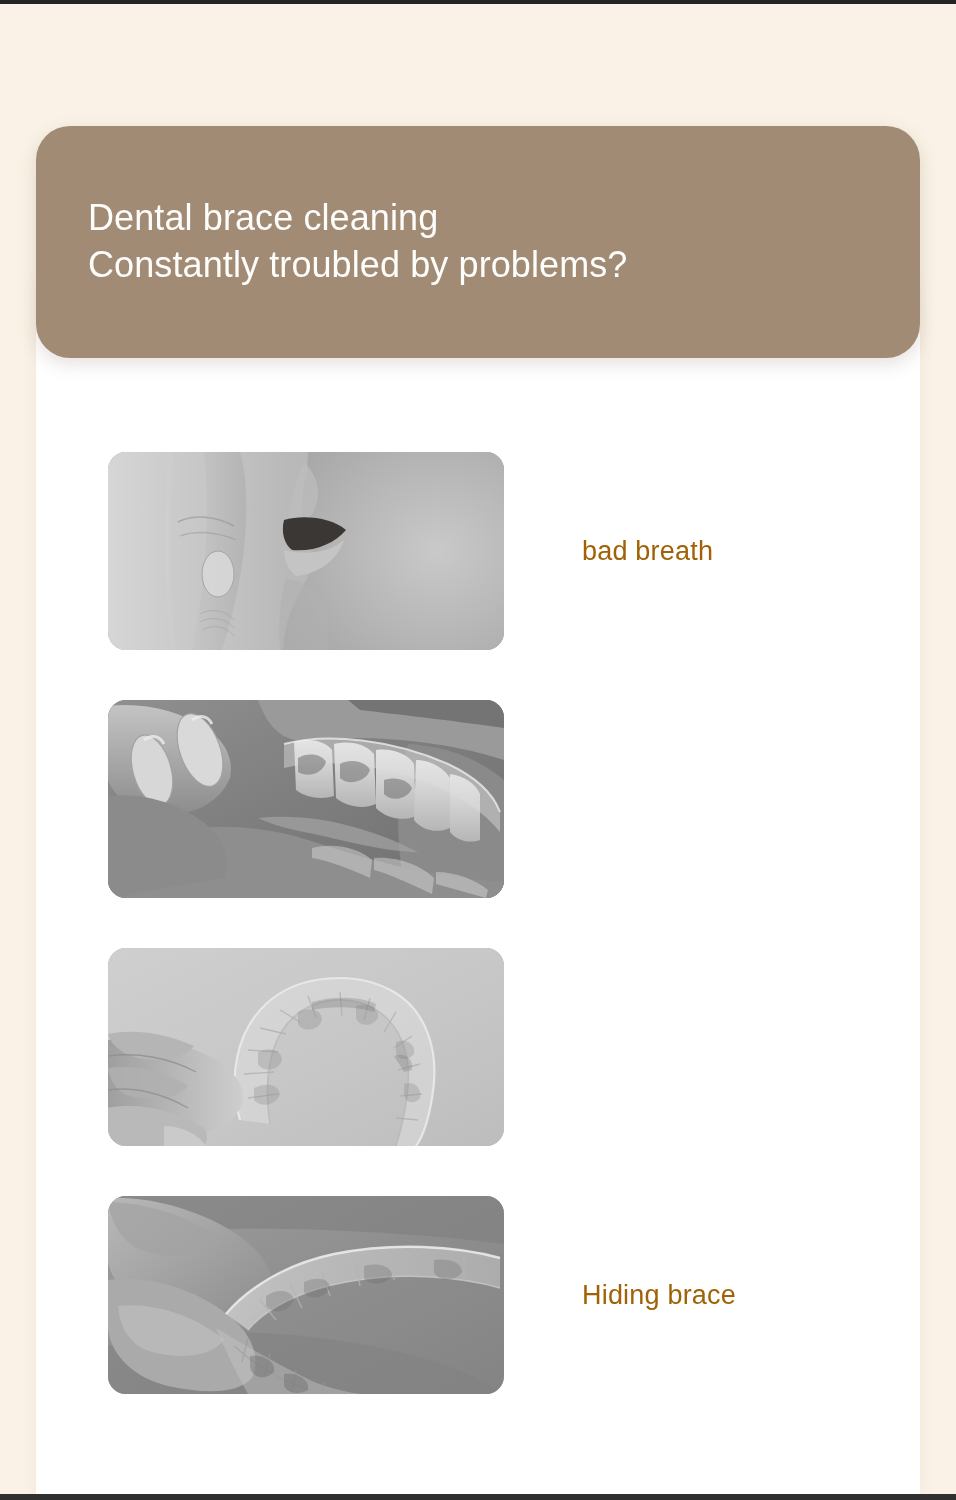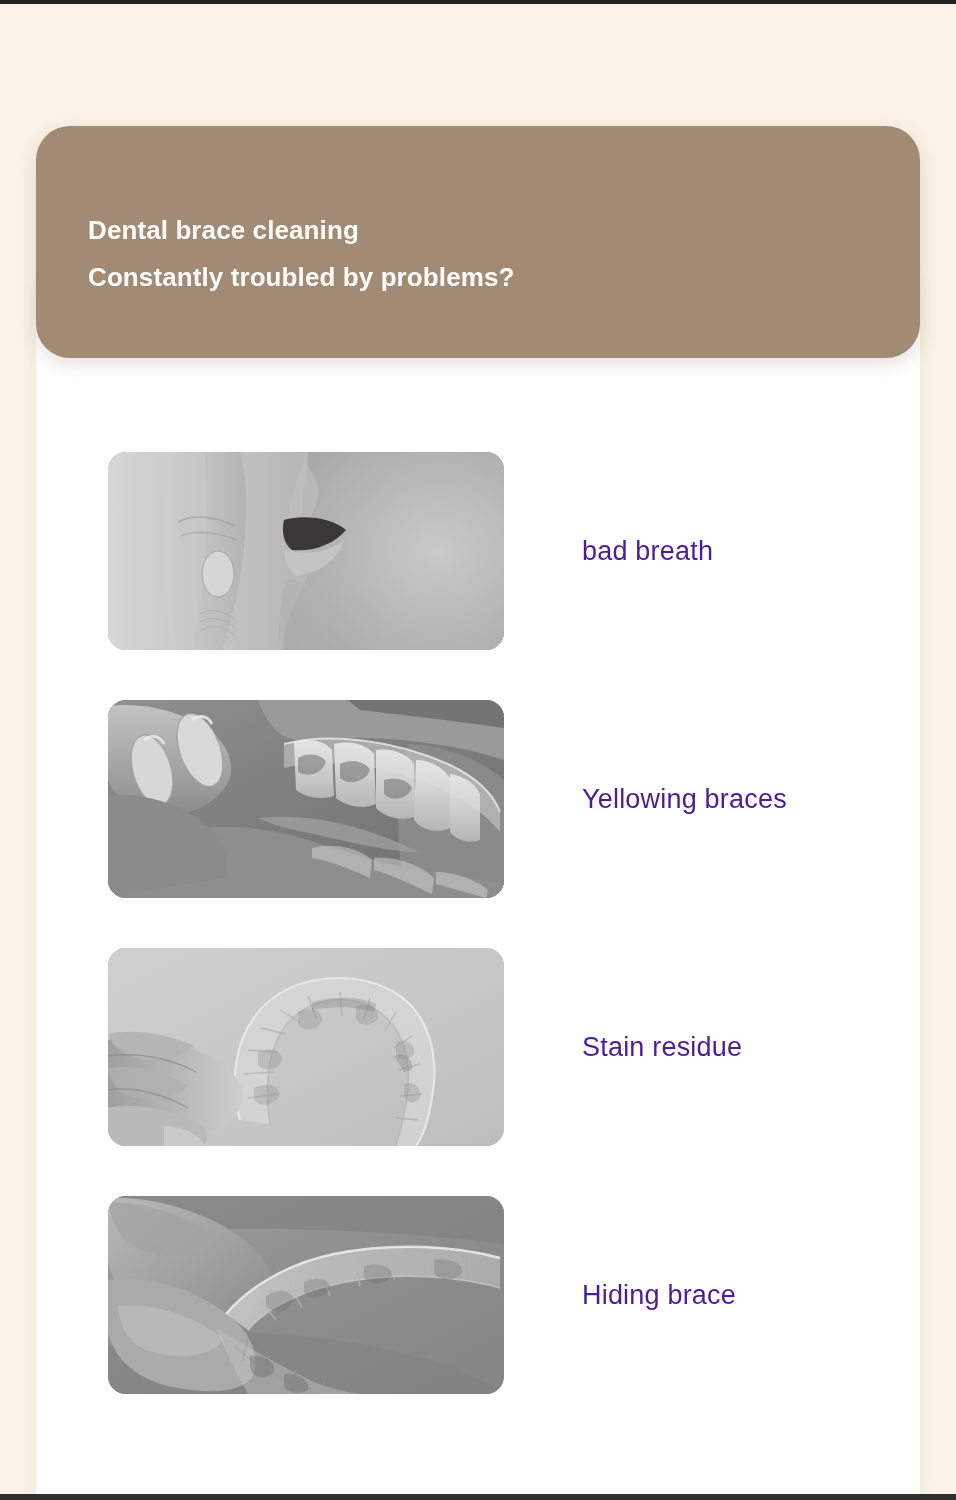--- a/index.html
+++ b/index.html
@@ -60,26 +60,25 @@
     border-radius: 34px;
     z-index: 20;
     box-shadow: 0 6px 18px rgba(110, 90, 70, .18);
   }
   .header-title {
     position: absolute;
     left: 52px;
     top: 68px;
     right: 36px;
     color: #fdfdfb;
-    font-size: 26px;
+    font-size: 36px;
     line-height: 47px;
-    font-weight: 700;
+    font-weight: 400;
     letter-spacing: .1px;
     white-space: pre-line;
-    margin-top: 13px;
   }
 
   
   .list {
     position: absolute;
     left: 36px;
     top: 440px;
     width: 884px;
     z-index: 30;
   }
@@ -99,21 +98,21 @@
   }
   .thumb svg { display: block; width: 100%; height: 100%; }
   .item-label {
     position: absolute;
     left: 546px;
     top: 0;
     height: 222px;
     display: flex;
     align-items: center;
     font-size: 27px;
-    color: #4c1d95;
+    color: #a16207;
     font-weight: 400;
     letter-spacing: .2px;
   }
 </style>
 </head>
 <body>
 
 <div class="page">
 
   <div class="edge-top"></div>
@@ -231,21 +230,20 @@
           <ellipse cx="44" cy="70" rx="19" ry="36" transform="rotate(-16 44 70)" fill="#d7d7d7"></ellipse>
           <ellipse cx="44" cy="70" rx="19" ry="36" transform="rotate(-16 44 70)" fill="none" stroke="#a2a2a2" stroke-width="1.2"></ellipse>
           <ellipse cx="92" cy="50" rx="20" ry="38" transform="rotate(-20 92 50)" fill="#d9d9d9"></ellipse>
           <ellipse cx="92" cy="50" rx="20" ry="38" transform="rotate(-20 92 50)" fill="none" stroke="#a2a2a2" stroke-width="1.2"></ellipse>
           <path d="M36 40 C44 34 52 36 56 44" stroke="#ededed" stroke-width="3" fill="none" opacity=".8"></path>
           <path d="M84 20 C92 14 100 16 104 24" stroke="#ededed" stroke-width="3" fill="none" opacity=".8"></path>
 
           <path d="M0 96 C36 92 74 104 100 126 C116 140 122 160 116 178 L0 198 Z" fill="#8b8b8b"></path>
         </svg>
       </div>
-      <div class="item-label">Yellowing braces</div>
     </div>
 
     <div class="list-item">
       <div class="thumb">
         <svg viewBox="0 0 396 198" preserveAspectRatio="xMidYMid slice" aria-hidden="true">
           <defs>
             <linearGradient id="g3bg" x1="0" y1="0" x2="1" y2="1">
               <stop offset="0" stop-color="#cfcfcf"></stop>
               <stop offset="0.6" stop-color="#c6c6c6"></stop>
               <stop offset="1" stop-color="#bdbdbd"></stop>
@@ -298,21 +296,20 @@
 
           <g stroke="#8f8f8f" stroke-width="1.4" fill="none" opacity=".8">
             <path d="M0 108 C30 104 62 110 88 124"></path>
             <path d="M0 142 C26 138 56 146 80 160"></path>
           </g>
 
           <path d="M0 160 C30 154 68 162 96 180 C100 186 100 192 96 198 L0 198 Z" fill="#b9b9b9"></path>
           <path d="M56 178 C74 178 90 186 98 198 L56 198 Z" fill="#d2d2d2" opacity=".7"></path>
         </svg>
       </div>
-      <div class="item-label">Stain residue</div>
     </div>
 
     <div class="list-item">
       <div class="thumb">
         <svg viewBox="0 0 396 198" preserveAspectRatio="xMidYMid slice" aria-hidden="true">
           <defs>
             <linearGradient id="g4bg" x1="0" y1="0" x2="1" y2="1">
               <stop offset="0" stop-color="#9d9d9d"></stop>
               <stop offset="0.5" stop-color="#8e8e8e"></stop>
               <stop offset="1" stop-color="#848484"></stop>

